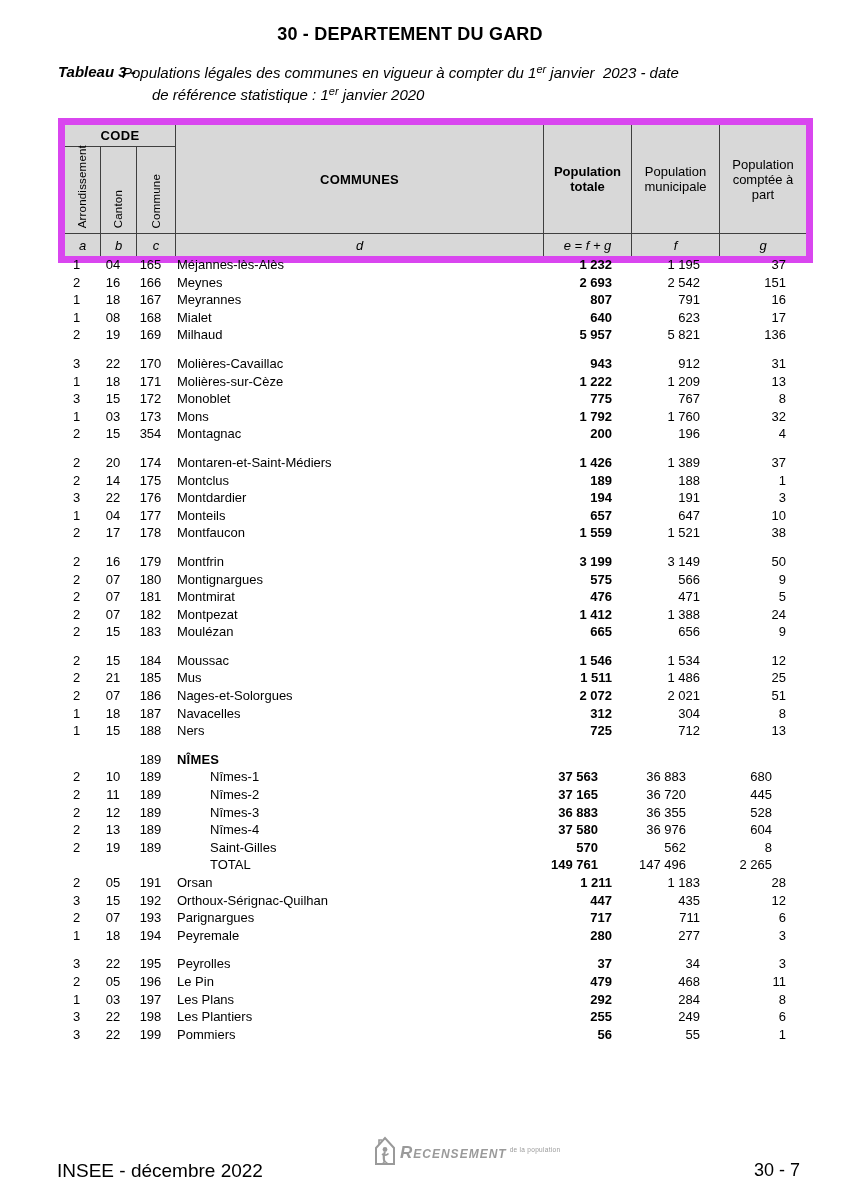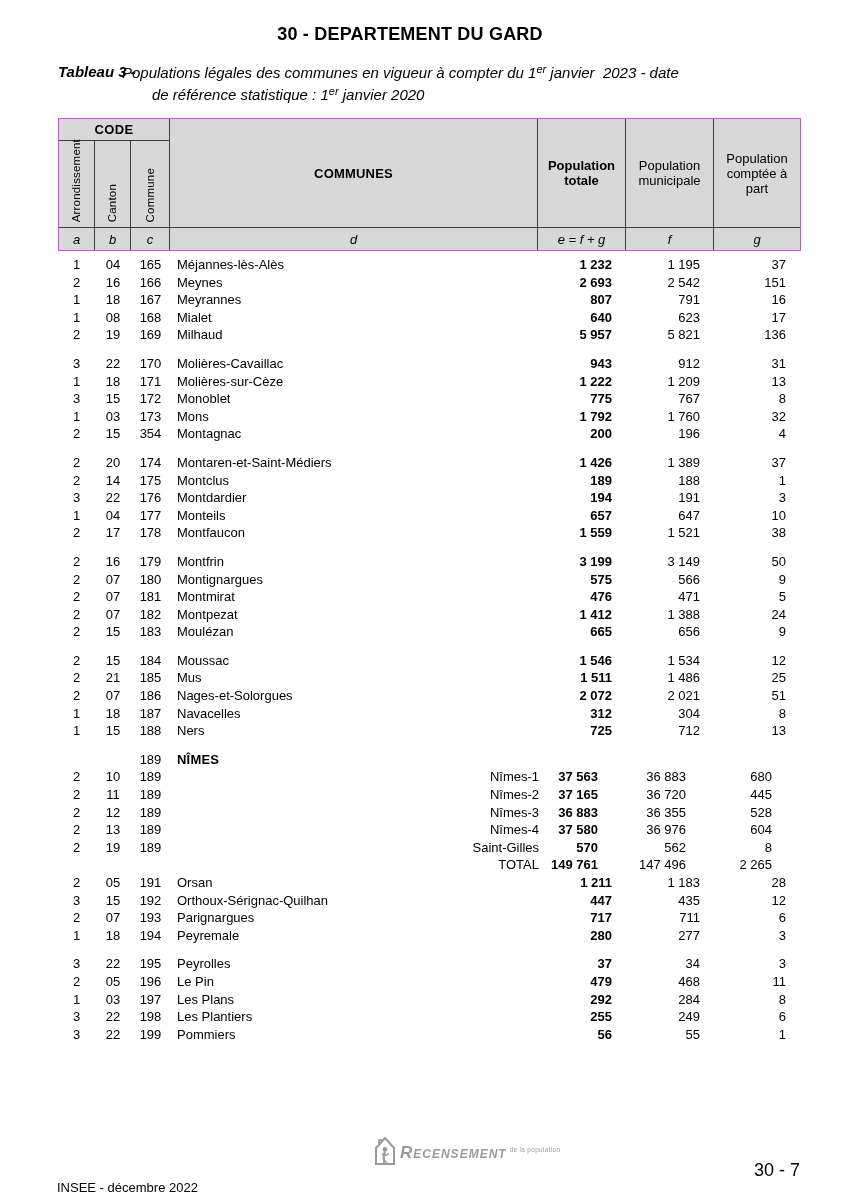--- a/index.html
+++ b/index.html
@@ -27,21 +27,21 @@
   }
   .subtitle-line1 span, .subtitle-line2 span { white-space:pre; }
   .sup { font-size:11px; vertical-align:5px; }
 
   
   .thead {
     position:absolute; top:118px; left:58px;
     display:grid;
     grid-template-columns:35px 35px 38px 367px 87px 87px 86px;
     grid-template-rows:21px 86px 22px;
-    gap:1px; background:#3f3f3f; border:1px solid #d946ef;
+    gap:1px; background:#3f3f3f; border:7px solid #d946ef;
   }
   .th {
     background:#d8d8d8; display:flex; align-items:center; justify-content:center;
     font-size:13px; text-align:center; line-height:15px;
   }
   .th-code       { grid-column:1/4; grid-row:1; font-weight:bold; letter-spacing:.3px; }
   .th-arr        { grid-column:1; grid-row:2; align-items:flex-end; padding-bottom:5px; }
   .th-canton     { grid-column:2; grid-row:2; align-items:flex-end; padding-bottom:5px; }
   .th-commune    { grid-column:3; grid-row:2; align-items:flex-end; padding-bottom:5px; }
   .th-communes   { grid-column:4; grid-row:1/3; font-weight:bold; letter-spacing:.2px; }
@@ -61,26 +61,26 @@
   .row {
     display:grid;
     grid-template-columns:37px 36px 39px 369px 88px 88px 86px;
     height:17.6px; line-height:17.6px; font-size:13px;
   }
   .row.gap { margin-top:11px; }
   .ca,.cb,.cc { text-align:center; }
   .cd { padding-left:7px; white-space:nowrap; }
   .ce,.cf,.cg { text-align:right; padding-right:15px; white-space:pre; }
   .ce { font-weight:bold; }
-  .row.sub .cd { padding-left:40px;text-align:right; }
+  .row.sub .cd { padding-left:40px; }
   .row.sub .ce,.row.sub .cf,.row.sub .cg { padding-right:29px; }
   .row.ghead .cd { font-weight:bold; letter-spacing:.2px; }
 
   
-  .footer-left  { position:absolute; top:1160px; left:57px;  font-size:13px;margin-top:20px; }
+  .footer-left  { position:absolute; top:1160px; left:57px;  font-size:19px; }
   .footer-right { position:absolute; top:1160px; left:754px; font-size:18px; }
   .logo {
     position:absolute; top:1135px; left:373px;
     display:flex; align-items:center; gap:3px; color:#9a9a9a;
   }
   .logo-text { display:flex; }
   .logo-main { font-weight:bold; font-style:italic; letter-spacing:1px; line-height:14px; white-space:nowrap; }
   .logo-main .big { font-size:17px; }
   .logo-main .rest { font-size:12px; }
   .logo-sub { font-size:6.5px; margin-left:3px; margin-top:0px; letter-spacing:.3px; }

